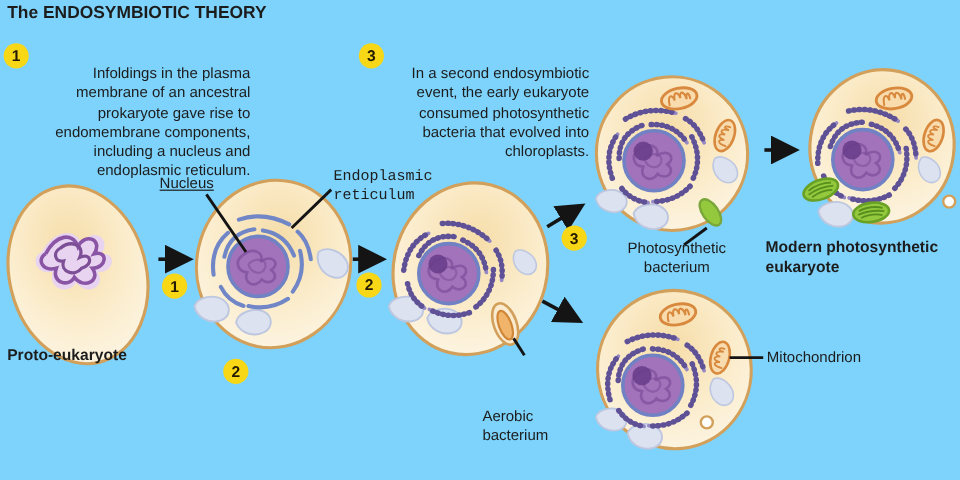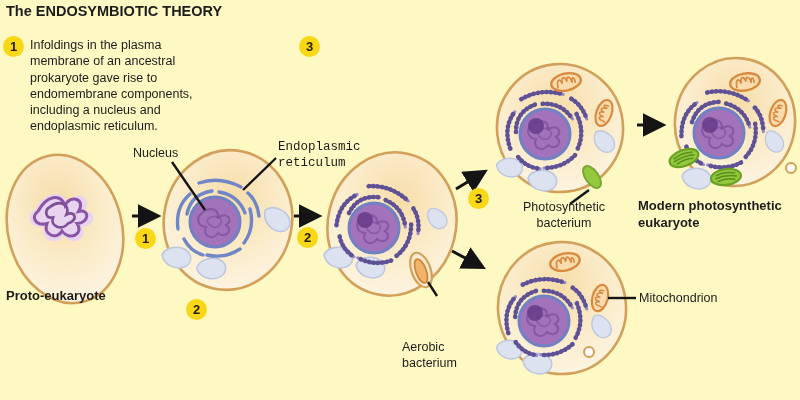--- a/index.html
+++ b/index.html
@@ -1,30 +1,30 @@
 <!DOCTYPE html>
 <html><head>
 <meta charset="utf-8">
 <style>
   html,body{margin:0;padding:0;background:#fff;}
-  .stage{position:relative;width:800px;height:400px;background:#fef9c3;overflow:hidden;
+  .stage{position:relative;width:800px;height:400px;background:#7dd3fc;overflow:hidden;
          font-family:"Liberation Sans",sans-serif;color:#1c1c1c;}
   svg.art{position:absolute;left:0;top:0;}
   .mem{fill:url(#cg);stroke:#d2a05a;stroke-width:2.6;}
   .erg{fill:none;stroke:currentColor;stroke-linecap:round;}
   .er-smooth{color:#7086c6;stroke-width:3.4;}
   .er-rough{color:#9488c5;stroke-width:3.1;}
   .er-dots{color:#5e5196;stroke-width:4.6;stroke-dasharray:0.5 3.9;}
   .arrow{stroke:#141414;stroke-width:3;marker-end:url(#ah);}
   .pline{stroke:#141414;stroke-width:2.4;}
   .title{position:absolute;left:6px;top:3px;margin:0;font-size:14.5px;font-weight:bold;}
   .badge{position:absolute;width:21px;height:21px;border-radius:50%;background:#f8d717;
          display:flex;align-items:center;justify-content:center;
          font-size:13px;font-weight:bold;color:#241a00;}
-  .txt{position:absolute;font-size:12.5px;line-height:16.3px;white-space:pre-line;margin:0;}
+  .txt{position:absolute;font-size:12.5px;line-height:16.3px;white-space:pre-line;margin:16px;text-align:right;}
   .lbl{position:absolute;font-size:12.5px;line-height:15.5px;white-space:pre-line;margin:0;}
   .lbl.bold{font-weight:bold;font-size:13px;line-height:16.5px;}
 </style>
 </head>
 <body>
 
 <div class="stage">
 
   <svg class="art" width="800" height="400" viewBox="0 0 800 400">
     <defs>
@@ -161,28 +161,33 @@
 
   <span class="badge" style="left:3px;top:36px;">1</span>
   <p class="txt" style="left:30px;top:37px;">Infoldings in the plasma
 membrane of an ancestral
 prokaryote gave rise to
 endomembrane components,
 including a nucleus and
 endoplasmic reticulum.</p>
 
   <span class="badge" style="left:299px;top:36px;">3</span>
+  <p class="txt" style="left:327px;top:37px;">In a second endosymbiotic
+event, the early eukaryote
+consumed photosynthetic
+bacteria that evolved into
+chloroplasts.</p>
 
   <span class="badge" style="left:186px;top:299px;">2</span>
 
   <span class="badge" style="left:135px;top:228px;">1</span>
   <span class="badge" style="left:297px;top:227px;">2</span>
   <span class="badge" style="left:468px;top:188px;">3</span>
 
-  <p class="lbl" style="left:133px;top:146px;">Nucleus</p>
+  <p class="lbl" style="left:133px;top:146px;text-decoration:underline;">Nucleus</p>
   <p class="lbl" style="left:278px;top:140px;font-family:Liberation Mono, monospace;">Endoplasmic
 reticulum</p>
   <p class="lbl" style="left:402px;top:296px;margin-top:44px;">Aerobic
 bacterium</p>
   <p class="lbl" style="left:523px;top:200px;text-align:center;">Photosynthetic
 bacterium</p>
   <p class="lbl" style="left:639px;top:291px;">Mitochondrion</p>
   <p class="lbl bold" style="left:638px;top:198px;">Modern photosynthetic
 eukaryote</p>
   <p class="lbl bold" style="left:6px;top:288px;">Proto-eukaryote</p>

